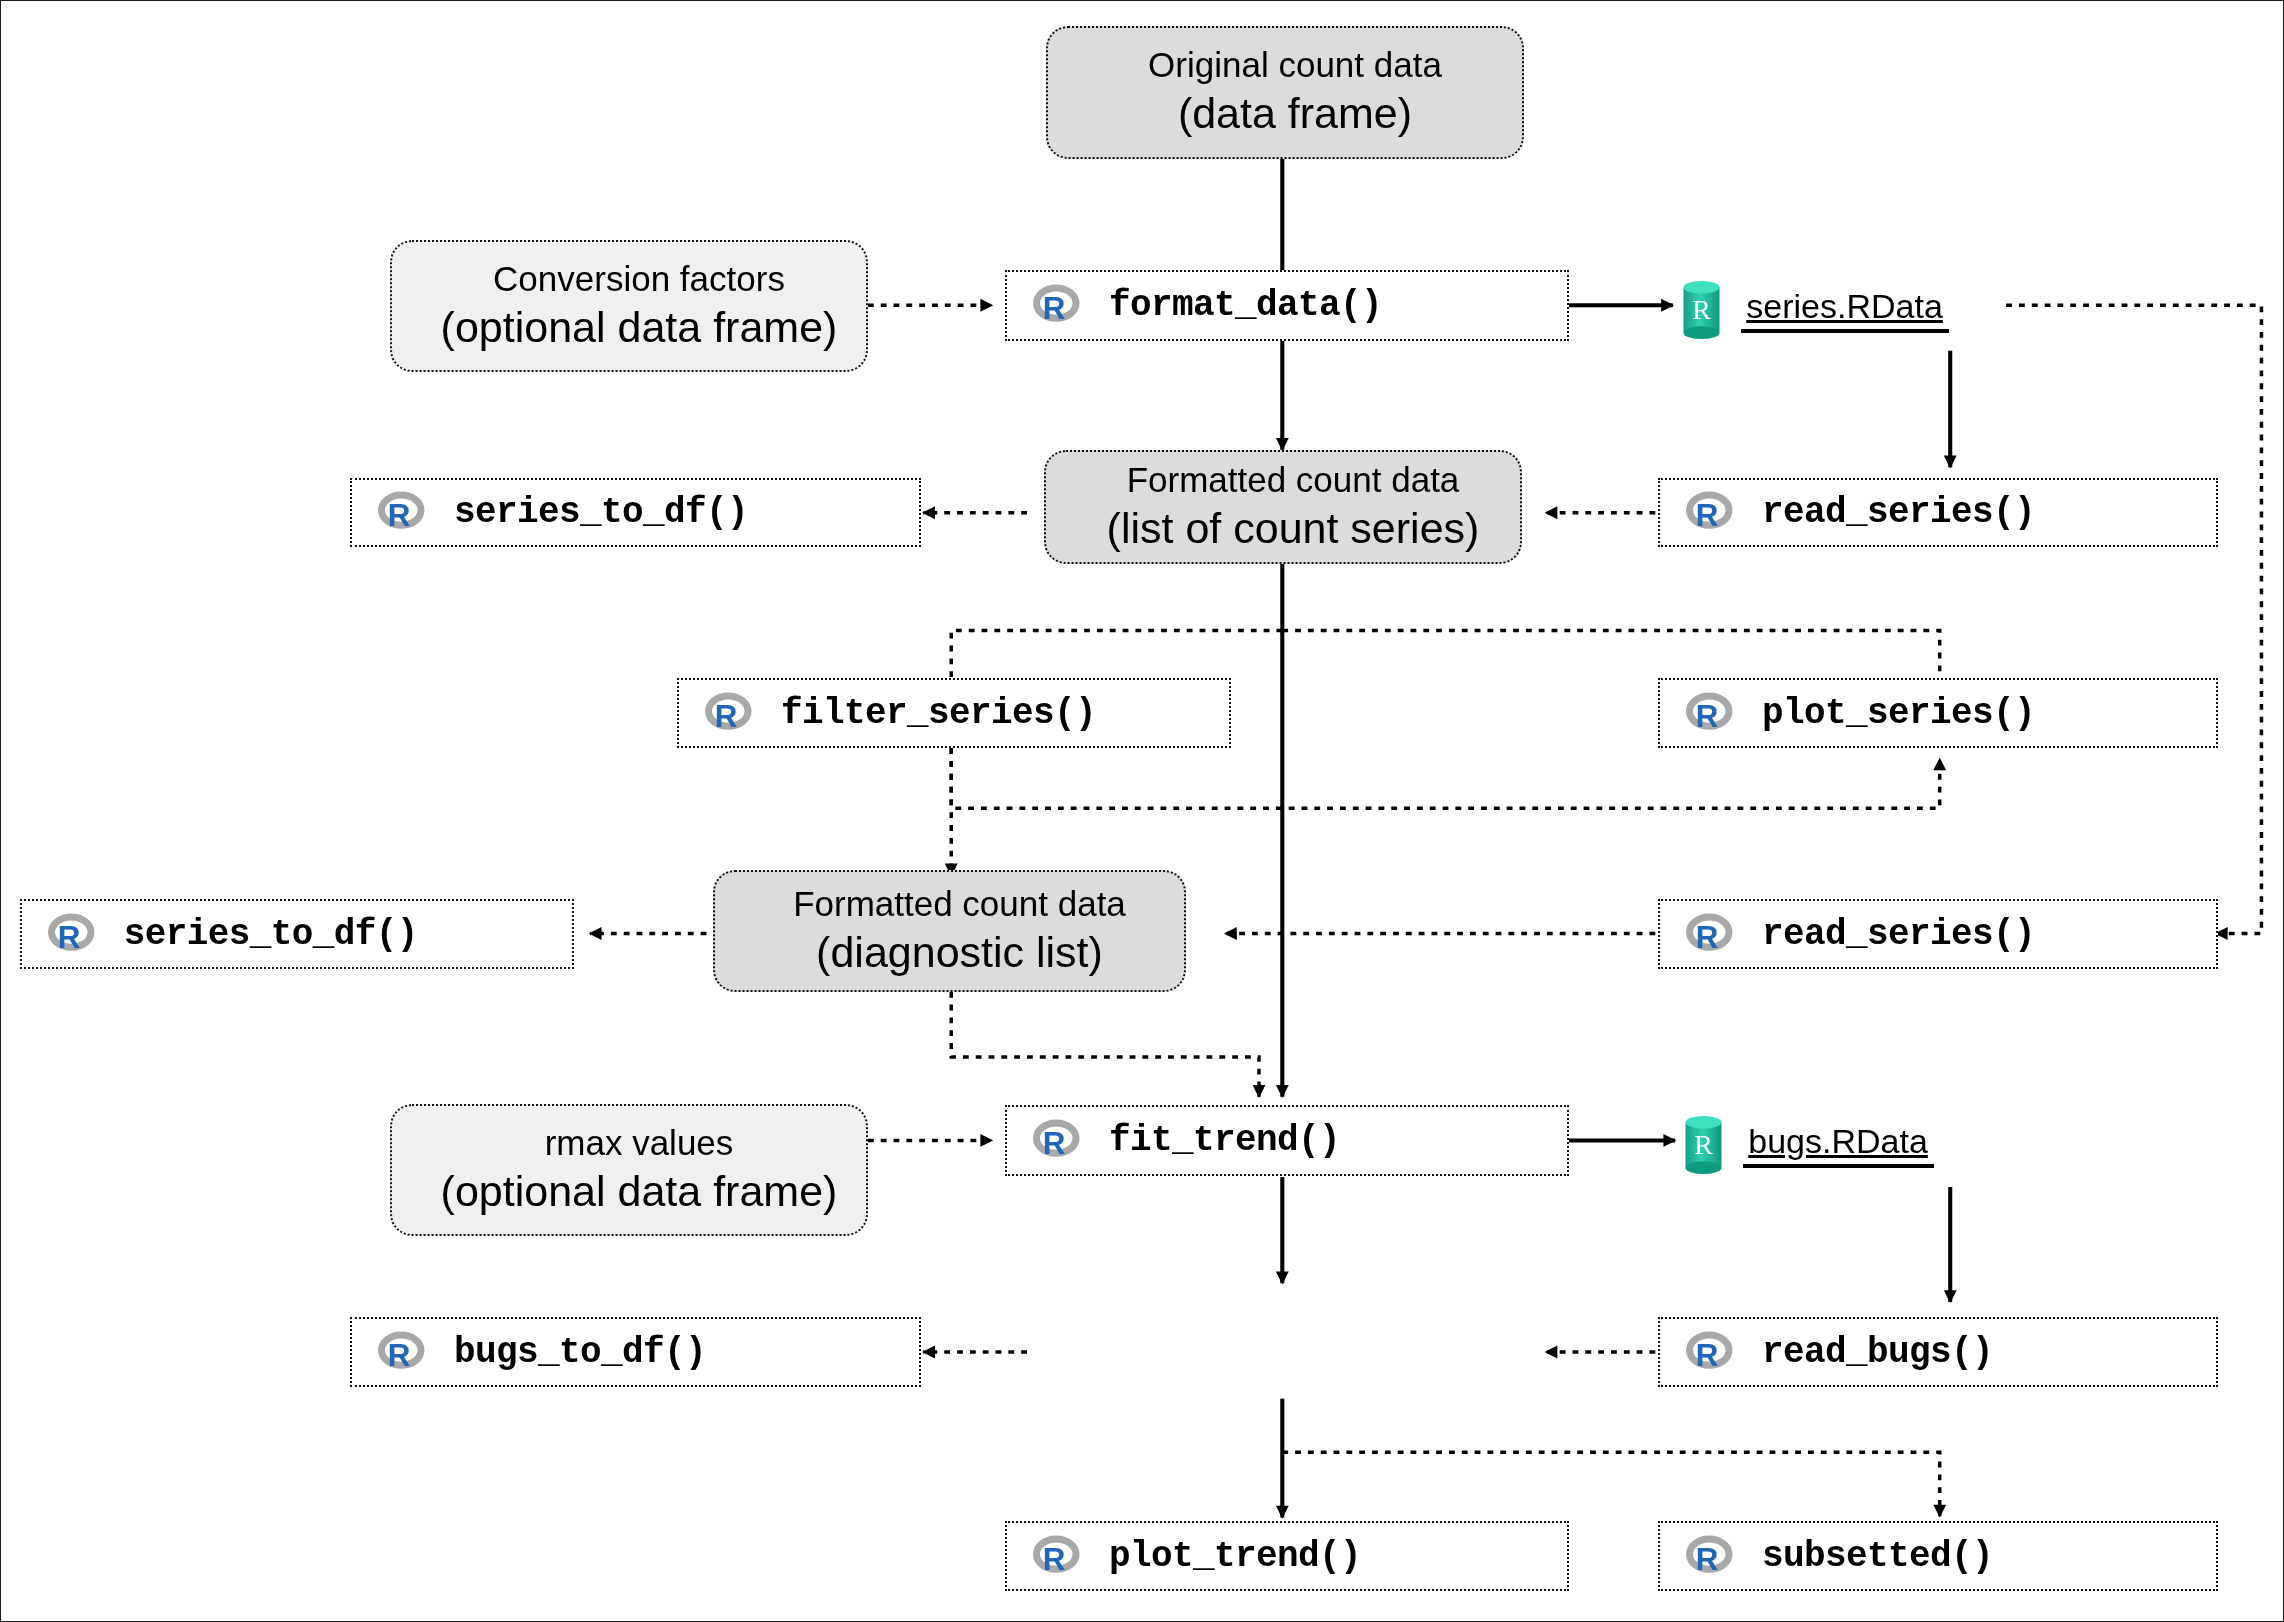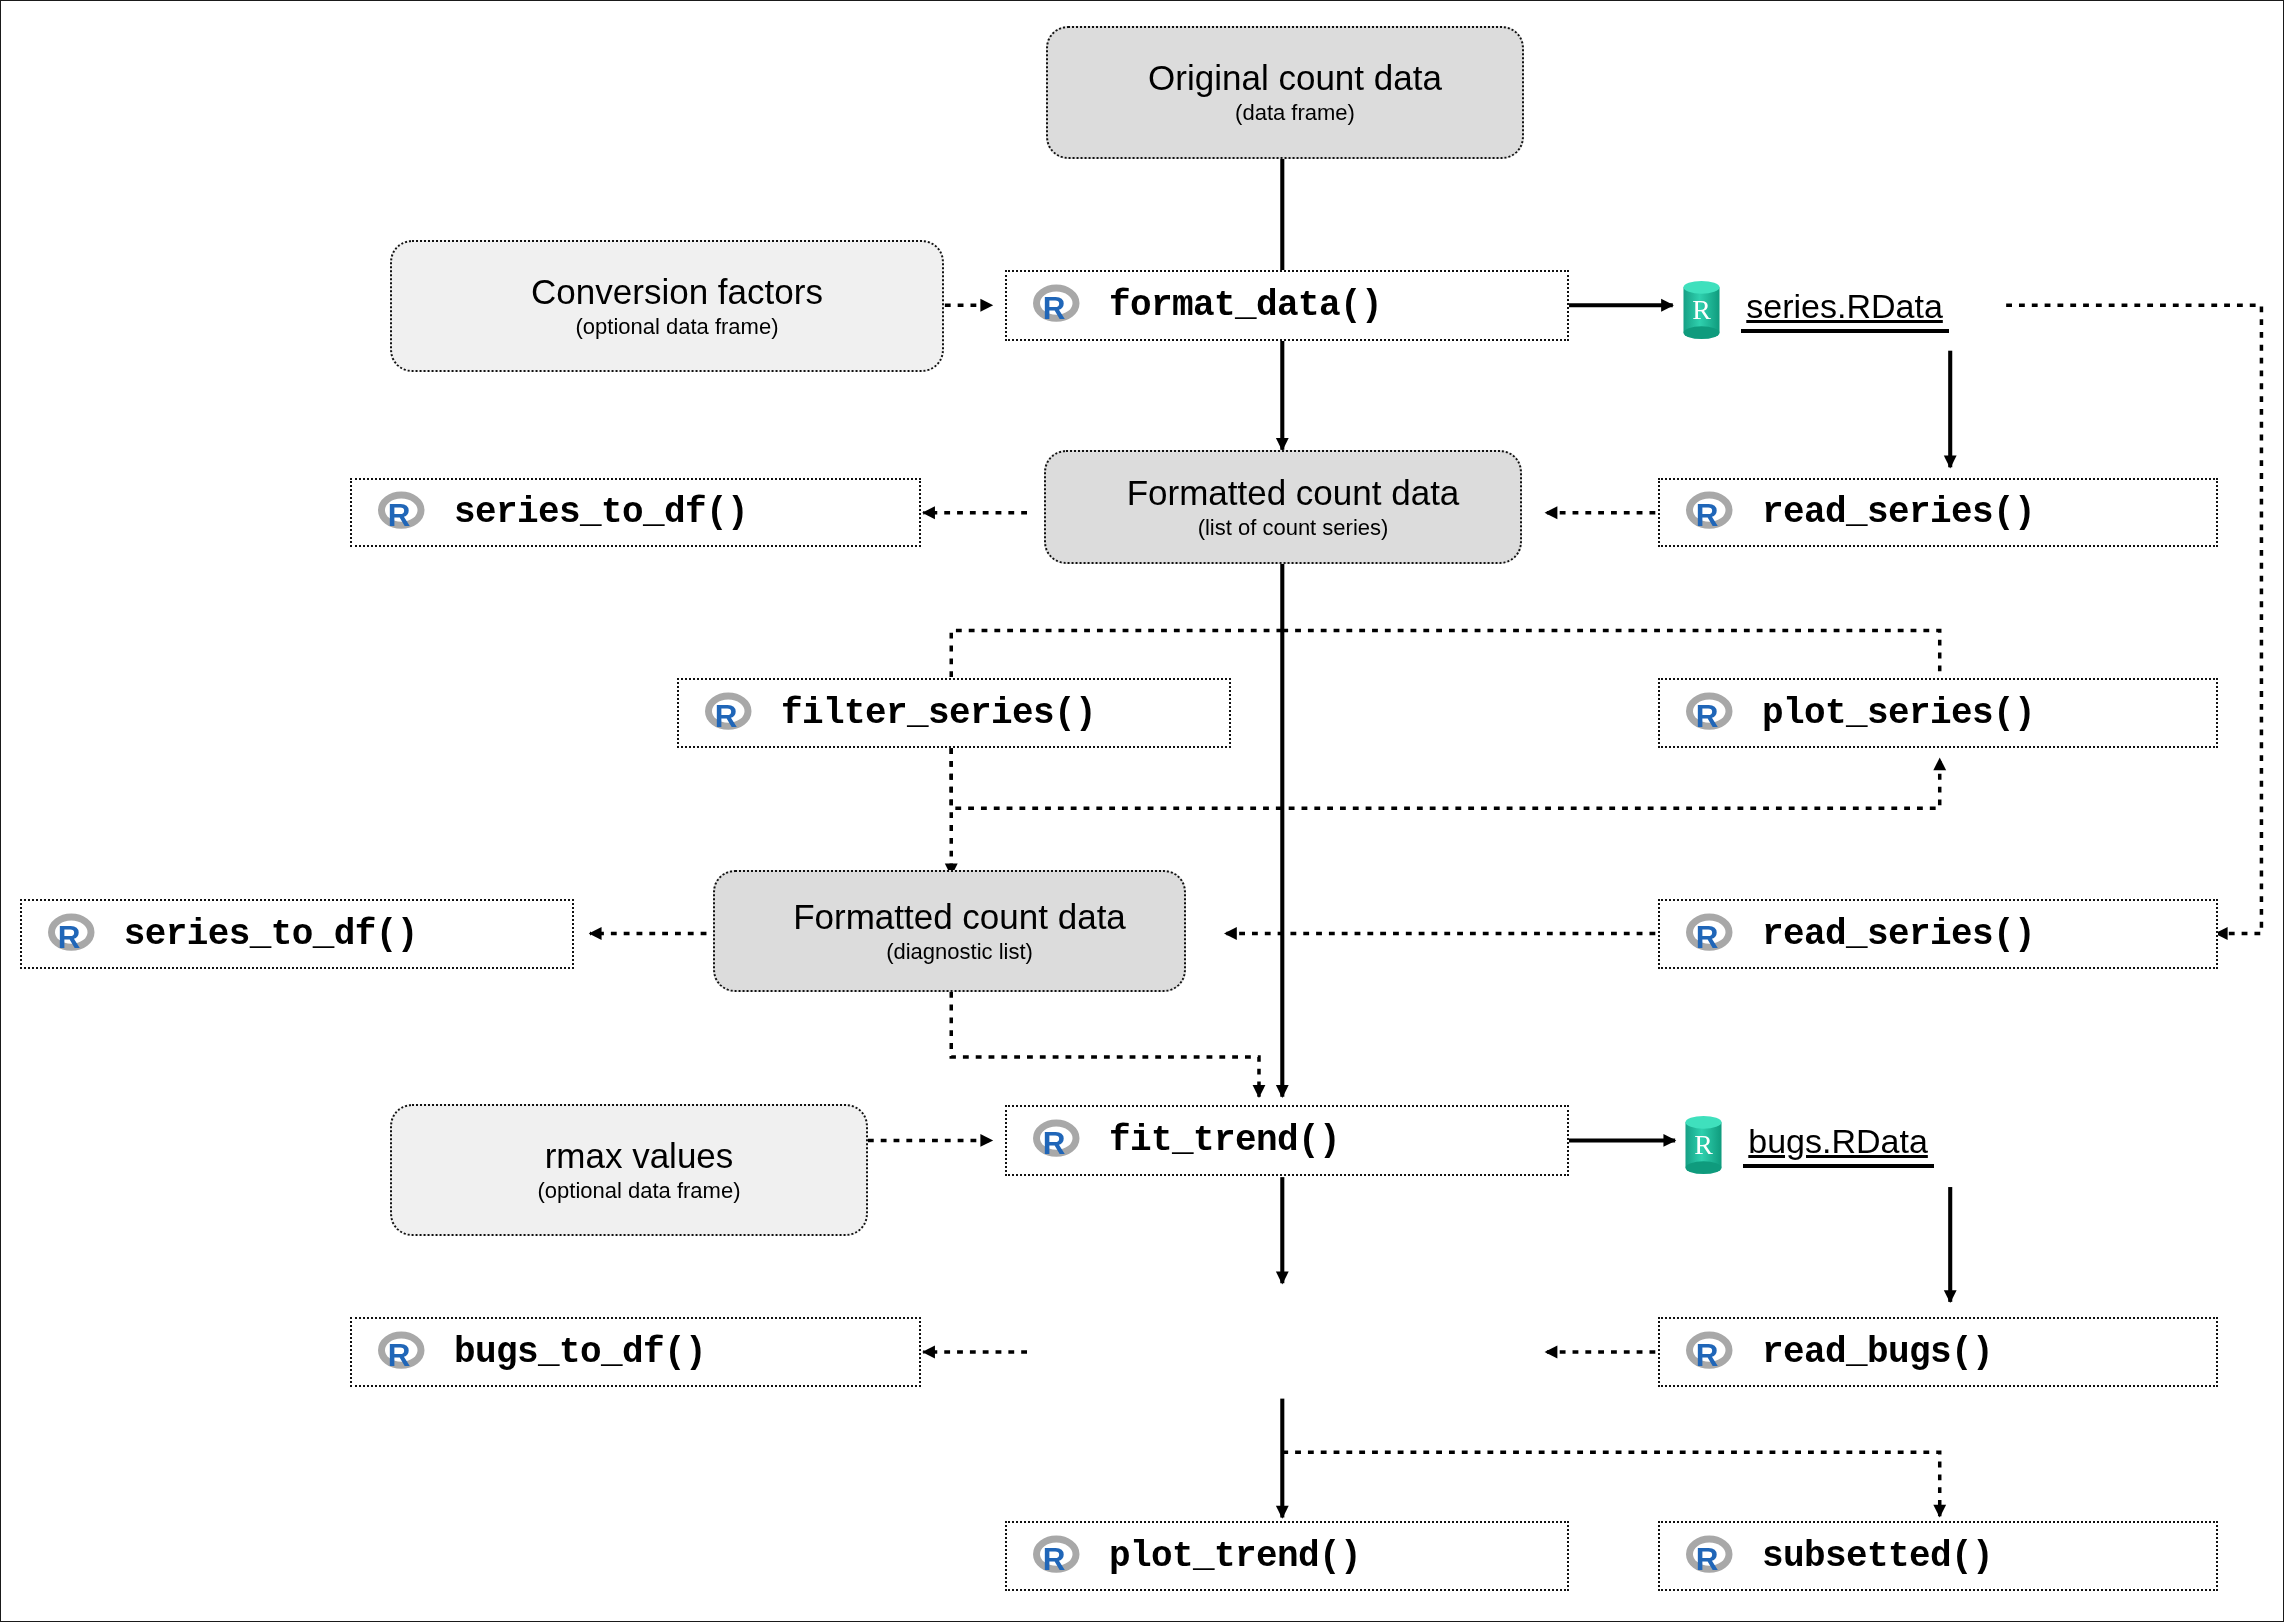--- a/index.html
+++ b/index.html
@@ -23,21 +23,21 @@
     text-align:center;
     flex-direction:column;
     line-height:1.22;
     font-size:35px;
     color:#000;
     font-family:"Liberation Sans",sans-serif;
     padding-left:20px;
   }
   .data-node.shade{background:#dcdcdc;}
   .data-node.light{background:#f0f0f0;}
-  .data-node .l2{font-size:22px;}
+  .data-node .l2{font-size:43px;}
 
   
   .fn-node{
     border:2.3px dotted #111;
     background:#ffffff;
     justify-content:flex-start;
     padding-left:26px;
     gap:26px;
     font-family:"Liberation Mono",monospace;
     font-weight:bold;
@@ -131,21 +131,21 @@
 
       <path d="M2198,2490 L3326,2490 L3326,2600"></path>
     </g>
   </svg>
 
   <div class="node data-node shade" style="left:1045px;top:24.5px;width:478px;height:133px;">
     <div>Original count data</div>
     <div class="l2">(data frame)</div>
   </div>
 
-  <div class="node data-node light" style="left:389px;top:239px;width:554px;height:132px;">
+  <div class="node data-node light" style="left:389px;top:239px;width:478px;height:132px;">
     <div>Conversion factors</div>
     <div class="l2">(optional data frame)</div>
   </div>
 
   <div class="node fn-node" style="left:1004px;top:269px;width:564px;height:71px;">
     <span class="r-logo">
       <svg viewBox="0 0 86 74" style="font-size:62px">
           <ellipse cx="40" cy="33" rx="34" ry="26" fill="none" stroke="#a8a8a8" stroke-width="12"></ellipse>
           <text x="36" y="60" font-family="Liberation Sans,sans-serif" font-size="54" font-weight="bold" fill="#2066b8" text-anchor="middle">R</text>
         </svg>

